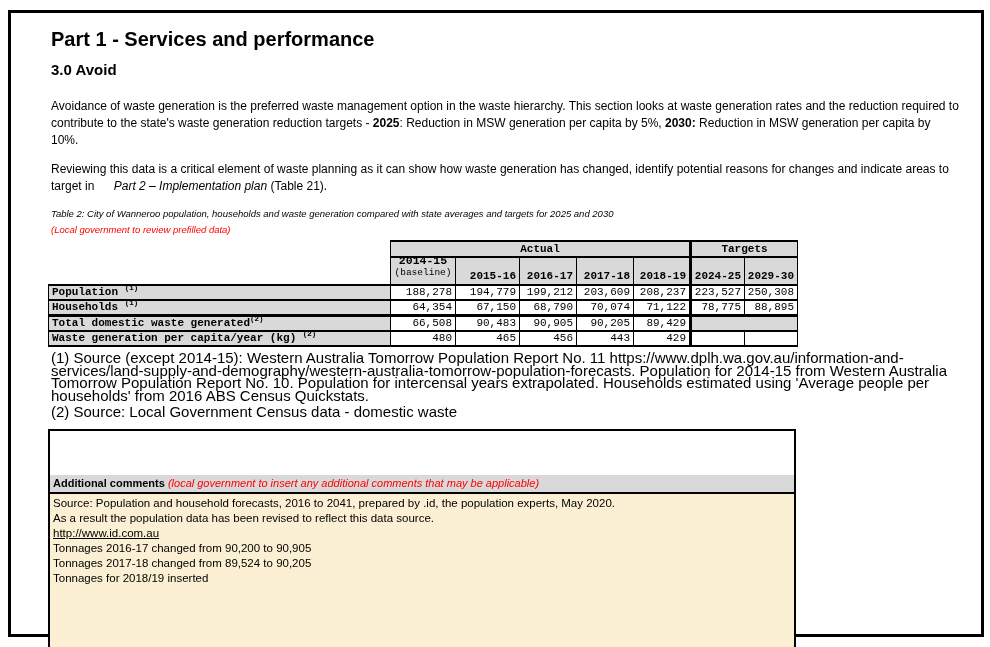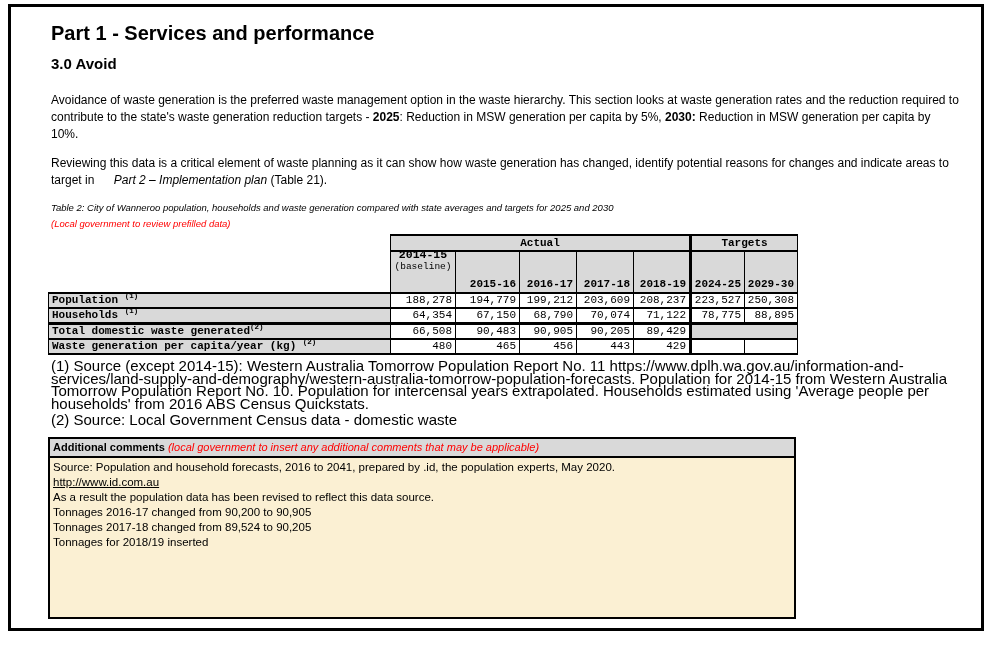--- a/index.html
+++ b/index.html
@@ -1,52 +1,52 @@
 <!DOCTYPE html>
 <html><head>
 <meta charset="utf-8">
 <style>
   html,body{margin:0;padding:0;background:#fff;}
   body{width:990px;height:647px;position:relative;font-family:"Liberation Sans",sans-serif;color:#000;}
-  .page{position:absolute;left:8px;top:4px;width:976px;height:627px;border:3px solid #000;box-sizing:border-box;background:#fff;}
+  .page{position:absolute;left:8px;top:10px;width:976px;height:627px;border:3px solid #000;box-sizing:border-box;background:#fff;}
   .content{padding:15px 38px 0 40px;}
   .doc-title{font-size:20px;line-height:22px;font-weight:bold;margin:0;}
   .section-heading{font-size:15px;line-height:17px;font-weight:bold;margin:11px 0 0;}
   .body-p{font-size:12px;line-height:17px;margin:20px 0 0;width:908px;}
   .body-p.p2{margin-top:12px;}
   .b{font-weight:bold;}
   .i{font-style:italic;margin-left:16px;}
   .caption{font-size:9.5px;font-style:italic;margin:13px 0 0;}
   .rednote{font-size:9.5px;font-style:italic;color:#ff0000;margin:5px 0 0;}
 
   table.datatable{border-collapse:collapse;table-layout:fixed;margin:5px 0 0 -3px;font-family:Liberation Mono, monospace;}
   table.datatable th,table.datatable td{border:1px solid #000;border-top-width:2px;border-bottom-width:2px;font-size:11px;box-sizing:border-box;overflow:hidden;white-space:nowrap;}
   td.spacer{border:none !important;background:transparent;}
   .group-row th{height:14px;background:#d9d9d9;font-weight:bold;font-size:11.5px;text-align:center;border-top-width:2px;}
   .cols-row th{height:27px;background:#d9d9d9;font-weight:bold;font-size:11.5px;text-align:right;vertical-align:bottom;padding:0 3px 2px 0;}
   th.th-baseline{text-align:center;vertical-align:top;padding:0;}
-  .clip{height:40px;overflow:hidden;}
+  .clip{height:26px;overflow:hidden;}
   .clip .b1{font-size:11.5px;font-weight:bold;line-height:12px;margin-top:-3px;}
   .clip .b2{font-size:9.5px;font-weight:normal;line-height:11px;}
   td.rowlabel{background:#d9d9d9;font-weight:bold;font-size:11.5px;text-align:left;padding:0 0 1px 3px;border-left-width:2px;border-right-width:2px;}
   td.num{background:#fff;text-align:right;padding:0 3px 1px 0;height:14px;}
   sup{font-size:7.5px;vertical-align:super;line-height:0;}
   .first-data{border-left-width:2px;}
   .targets-first{border-left-width:3px !important;}
   .lastcol{border-right-width:2px;margin-top:44px;}
   tr.thicktop th,tr.thicktop td{border-top-width:3px;}
   td.empty-gray{background:#d9d9d9;}
   td.empty-white{background:#fff;}
 
   .footnotes{margin-top:5px;width:916px;}
   .fn{font-size:15px;line-height:12.5px;margin:0;}
   .fn + .fn{margin-top:4px;}
 
   .comments{margin:10px 0 0 -3px;width:748px;border:2px solid #000;box-sizing:border-box;}
-  .c-header{background:#d9d9d9;border-bottom:2px solid #000;padding:2px 4px 2px 3px;font-size:11px;line-height:13px;}
+  .c-header{background:#d9d9d9;border-bottom:2px solid #000;padding:2px 4px 2px 3px;font-size:11px;line-height:13px;margin-top:44px;}
   .c-note{color:#ff0000;font-style:italic;}
   .c-body{background:#fbf0d3;height:157px;padding:2px 4px 0 3px;font-size:11.5px;line-height:15px;}
   .c-line{margin:0;}
   .c-link{color:#000;text-decoration:underline;cursor:pointer;}
 </style>
 </head>
 <body>
 
 <div class="page">
   <div class="content">
@@ -137,22 +137,22 @@
 
     <div class="footnotes">
       <p class="fn">(1) Source (except 2014-15): Western Australia Tomorrow Population Report No. 11 https://www.dplh.wa.gov.au/information-and-services/land-supply-and-demography/western-australia-tomorrow-population-forecasts. Population for 2014-15 from Western Australia Tomorrow Population Report No. 10. Population for intercensal years extrapolated. Households estimated using 'Average people per households' from 2016 ABS Census Quickstats.</p>
       <p class="fn">(2) Source: Local Government Census data - domestic waste</p>
     </div>
 
     <div class="comments">
       <div class="c-header"><span class="b">Additional comments</span> <span class="c-note">(local government to insert any additional comments that may be applicable)</span></div>
       <div class="c-body">
         <p class="c-line">Source: Population and household forecasts, 2016 to 2041, prepared by .id, the population experts, May 2020.</p>
+        <p class="c-line">As a result the population data has been revised to reflect this data source.</p>
         <p class="c-line"><span class="c-link">http://www.id.com.au</span></p>
-        <p class="c-line">As a result the population data has been revised to reflect this data source.</p>
         <p class="c-line">Tonnages 2016-17 changed from 90,200 to 90,905</p>
         <p class="c-line">Tonnages 2017-18 changed from 89,524 to 90,205</p>
         <p class="c-line">Tonnages for 2018/19  inserted</p>
       </div>
     </div>
 
   </div>
 </div>
 
 </body></html>

